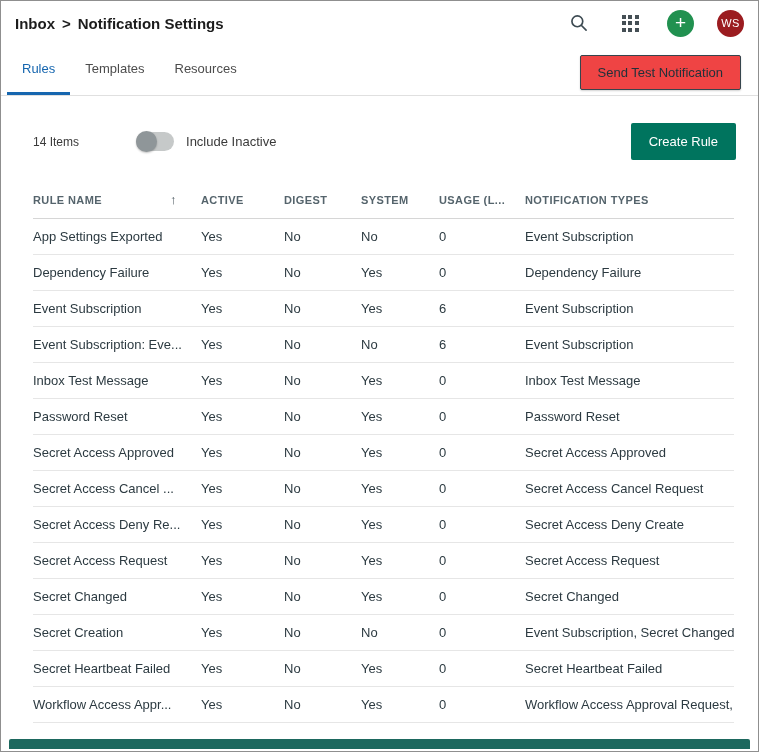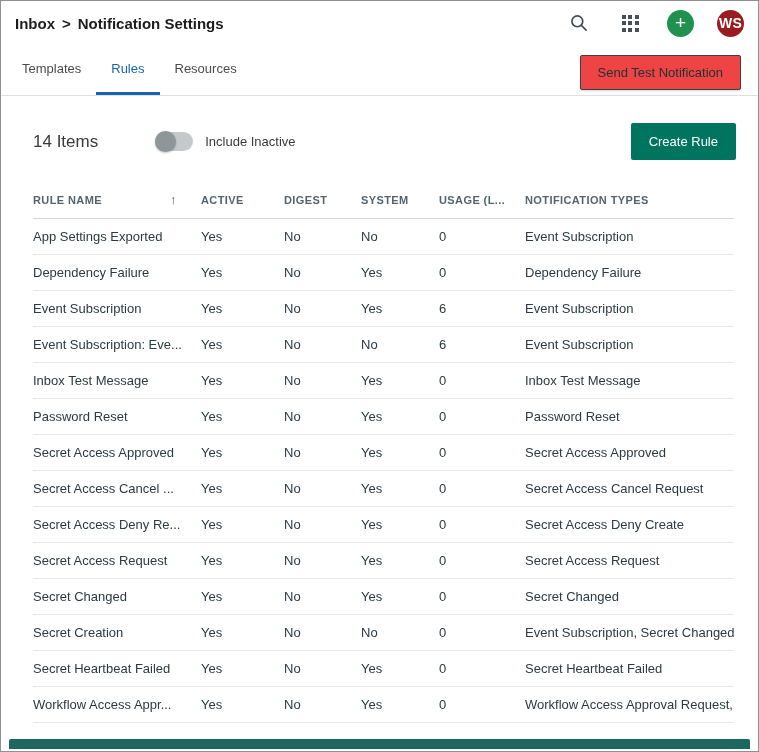--- a/index.html
+++ b/index.html
@@ -26,21 +26,21 @@
   .header-icons { margin-left: auto; display: flex; align-items: center; gap: 23px; }
   .icon-btn { width: 28px; height: 28px; display: flex; align-items: center; justify-content: center; cursor: pointer; }
   .apps-grid { display: grid; grid-template-columns: repeat(3, 4px); grid-auto-rows: 4px; gap: 2.5px; }
   .apps-grid span { background: #454f55; width: 4px; height: 4px; }
   .circle-btn {
     width: 27px; height: 27px; border-radius: 50%;
     display: flex; align-items: center; justify-content: center;
     color: #ffffff; cursor: pointer;
   }
   .plus-btn { background: var(--plus-green, #219150); font-size: 19px; font-weight: 400; line-height: 1; padding-bottom: 2px; }
-  .avatar { background: var(--avatar-red, #9b1c20); font-size: 14px; font-weight: 700; letter-spacing: 0.3px; }
+  .avatar { background: var(--avatar-red, #9b1c20); font-size: 11px; font-weight: 400; letter-spacing: 0.3px; }
 
   
   .tab-row {
     position: relative;
     height: 51px;
     border-bottom: 1px solid #e0e0e0;
     display: flex; align-items: stretch;
     padding: 0 6px;
   }
   .tab {
@@ -58,21 +58,21 @@
     border-radius: 2px;
     padding: 9px 17px;
     font-size: 13px; color: #22313a;
     font-family: inherit;
     box-shadow: 0 1px 2px rgba(0,0,0,0.18);
     cursor: pointer;
   }
 
   
   .toolbar { display: flex; align-items: center; margin: 27px 22px 0 32px; height: 37px; }
-  .items-count { font-size: 17px; color: #3a3a3a; }
+  .items-count { font-size: 12px; color: #3a3a3a; }
   .toggle { margin-left: 57px; width: 38px; height: 19px; position: relative; cursor: pointer; flex: none; }
   .toggle-track { position: absolute; inset: 0; border-radius: 10px; background: #c6c9c9; }
   .toggle-thumb {
     position: absolute; left: 0; top: -1px;
     width: 21px; height: 21px; border-radius: 50%;
     background: #8f9699; box-shadow: 0 1px 2px rgba(0,0,0,0.25);
   }
   .toggle-label { margin-left: 12px; font-size: 13px; color: #3a3a3a; }
   .create-btn {
     margin-left: auto;
@@ -144,22 +144,22 @@
             <span></span>
             <span></span>
         </div>
       </div>
       <div class="circle-btn plus-btn">+</div>
       <div class="circle-btn avatar">WS</div>
     </div>
   </div>
 
   <div class="tab-row">
-    <div class="tab">Templates</div>
-      <div class="tab active">Rules</div>
+    <div class="tab active">Rules</div>
+      <div class="tab">Templates</div>
       <div class="tab">Resources</div>
       <button class="send-test-btn">Send Test Notification</button>
   </div>
 
   <div class="toolbar">
     <span class="items-count">14 Items</span>
     <div class="toggle" id="inactive-toggle">
       <div class="toggle-track"></div>
       <div class="toggle-thumb"></div>
     </div>

